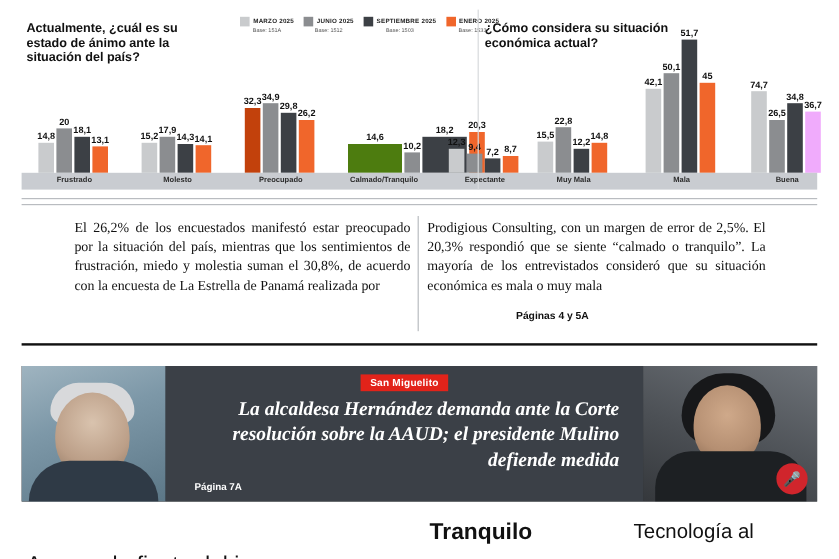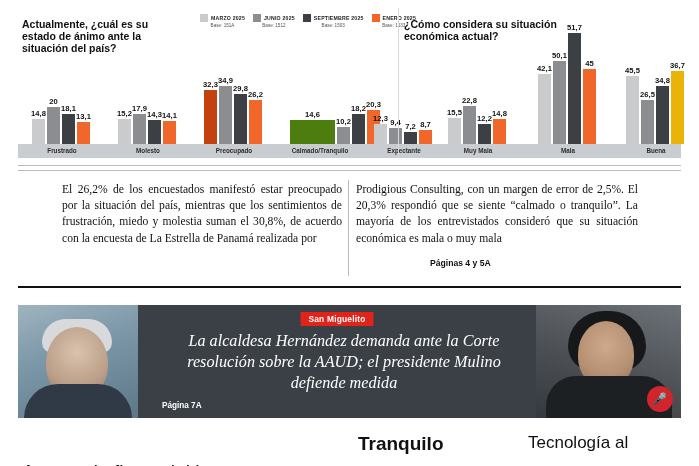--- a/index.html
+++ b/index.html
@@ -123,24 +123,24 @@
   .banner-mid{
     position:absolute;left:120px;top:0;right:145px;height:113px;
     background:#3b4047;
   }
   .tag{
     position:absolute;left:50%;transform:translateX(-50%);top:7px;
     background:#e2231a;color:#fff;font-size:8.4px;font-weight:bold;
     padding:2px 8px;letter-spacing:.2px;
   }
   .banner-head{
-    position:absolute;left:22px;right:8px;top:26px;
+    position:absolute;left:22px;right:20px;top:26px;
     font-family:"Liberation Serif", serif;
-    font-style:italic;font-weight:normal;
-    font-size:16.2px;line-height:21px;color:#ffffff;text-align:center;
+    font-style:italic;font-weight:bold;
+    font-size:16.2px;line-height:21px;color:#ffffff;text-align:right;
   }
   .banner-page{
     position:absolute;left:24px;bottom:8px;
     font-family:"Liberation Sans", sans-serif;
     font-size:8.2px;font-weight:bold;color:#ffffff;text-align:right;
   }
 
   
   .bot{position:absolute;left:0;top:424px;width:699px;height:42px;}
   .bh{
@@ -244,21 +244,21 @@
           </div>
         </div>
         <div class="group" style="left: 272px;">
           <div class="bars">
             <div class="bar" style="height: 24.3333px; background: #4d7c0f; padding-left: 32px;">
               <span class="val">14,6</span>
             </div>
             <div class="bar" style="height: 17px; background: rgb(139, 141, 144);">
               <span class="val">10,2</span>
             </div>
-            <div class="bar" style="height: 30.3333px; background: rgb(60, 64, 69);">
+            <div class="bar" style="height: 30.3333px; background: rgb(60, 64, 69); padding-left: 24px;">
               <span class="val">18,2</span>
             </div>
             <div class="bar" style="height: 33.8333px; background: rgb(240, 102, 43);">
               <span class="val">20,3</span>
             </div>
           </div>
         </div>
         <div class="group" style="left: 356px;">
           <div class="bars">
             <div class="bar" style="height: 20.5px; background: rgb(201, 203, 205);">
@@ -303,29 +303,29 @@
               <span class="val">51,7</span>
             </div>
             <div class="bar" style="height: 75px; background: rgb(240, 102, 43);">
               <span class="val">45</span>
             </div>
           </div>
         </div>
         <div class="group" style="left: 608px;">
           <div class="bars">
             <div class="bar" style="height: 68.5px; background: rgb(201, 203, 205);">
-              <span class="val">45,5</span>
+              <span class="val">74,7</span>
             </div>
             <div class="bar" style="height: 44.1667px; background: rgb(139, 141, 144);">
               <span class="val">26,5</span>
             </div>
             <div class="bar" style="height: 58px; background: rgb(60, 64, 69);">
               <span class="val">34,8</span>
             </div>
-            <div class="bar" style="height: 73px; background: #eab308;">
+            <div class="bar" style="height: 51px; background: #f0abfc;">
               <span class="val">36,7</span>
             </div>
           </div>
         </div>
       </div>
     <div class="axis" id="axis">
         <div class="cat" style="left: 4px; width: 80px;">Frustrado</div>
         <div class="cat" style="left: 90px; width: 80px;">Molesto</div>
         <div class="cat" style="left: 176px; width: 80px;">Preocupado</div>
         <div class="cat" style="left: 262px; width: 80px;">Calmado/Tranquilo</div>

